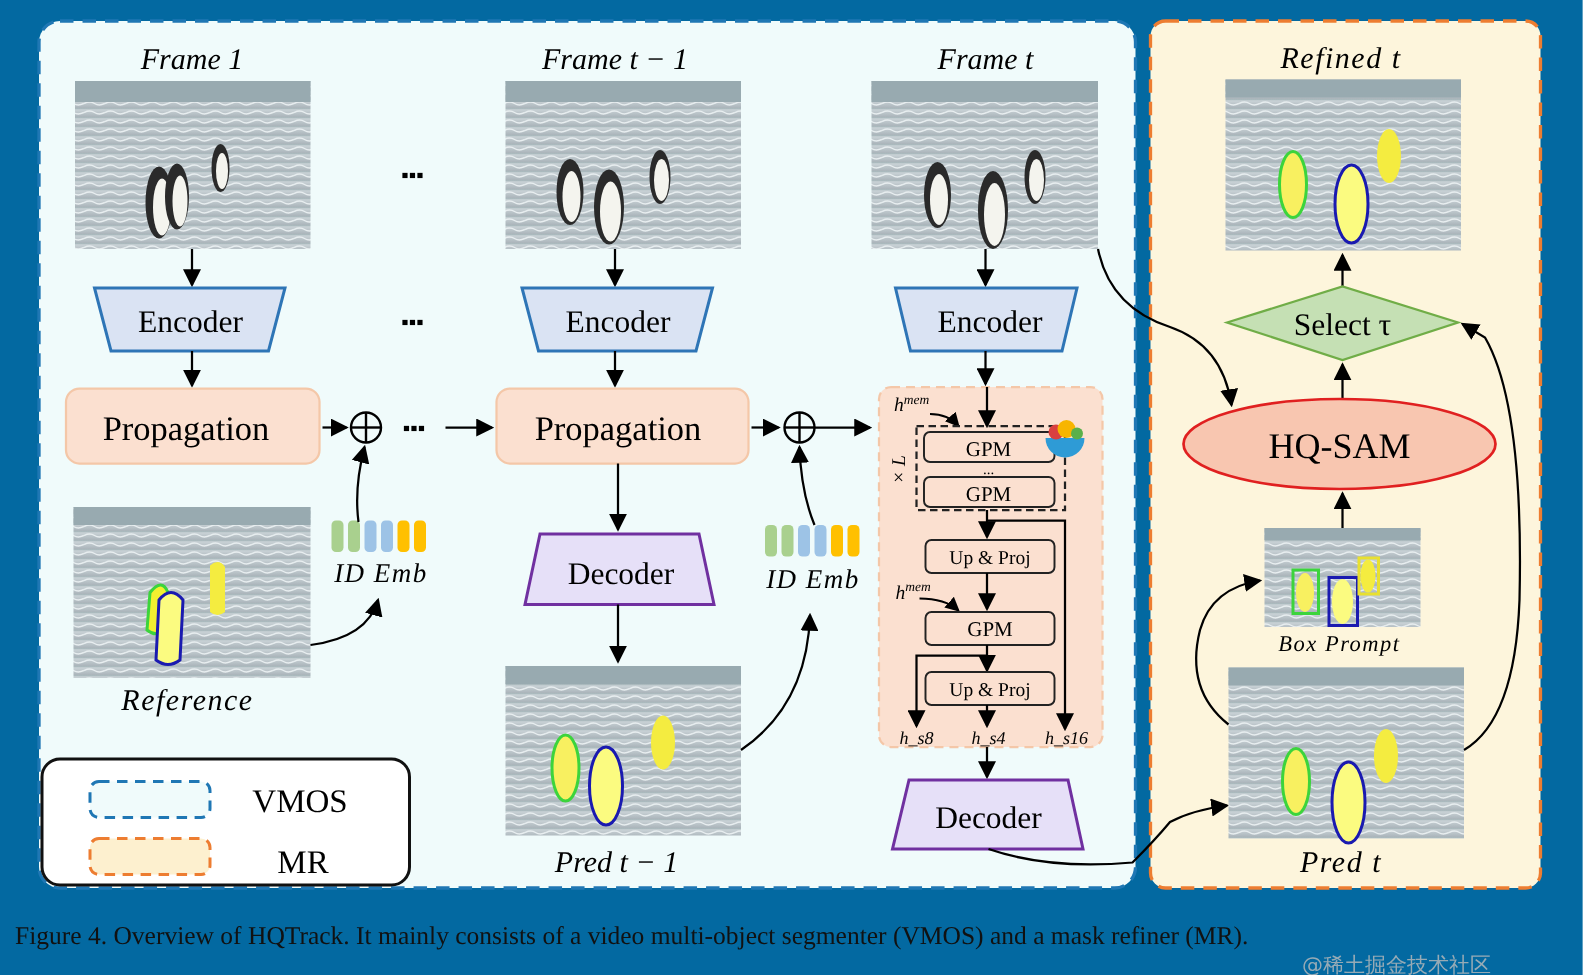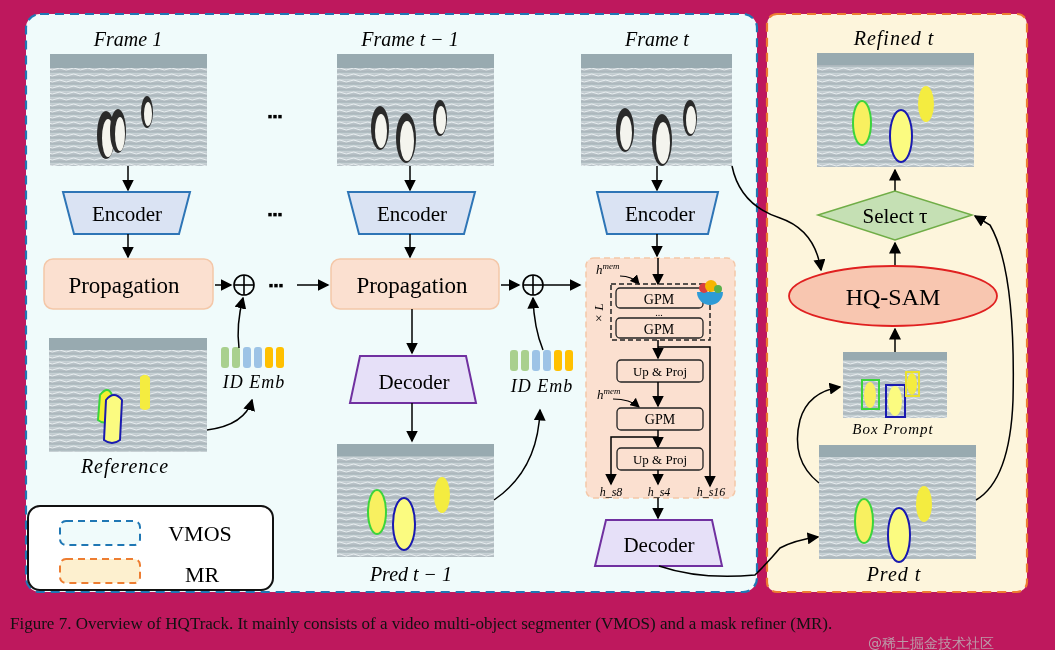--- a/index.html
+++ b/index.html
@@ -1,16 +1,16 @@
 <!DOCTYPE html>
 <html><head>
 <meta charset="utf-8">
 <style>
   body { margin:0; background:#ffffff; }
-  #canvas { position:relative; width:1055px; height:650px; overflow:hidden; background:#be185d; font-family:"Liberation Serif", serif; }
+  #canvas { position:relative; width:1055px; height:650px; overflow:hidden; background:#0369a1; font-family:"Liberation Serif", serif; }
   svg text { font-family:"Liberation Serif", serif; }
   .it { font-style:italic; }
   .caption { position:absolute; left:10px; top:614px; font-size:17px; color:#111; white-space:nowrap; }
   .watermark { position:absolute; left:868px; top:611px; font-size:14px; color:#bbb; font-family:"DejaVu Sans", sans-serif; opacity:0.8;margin-top:24px; }
 </style>
 </head>
 <body>
 
 <div id="canvas">
 <svg width="1055" height="610" viewBox="0 0 1055 610" xmlns="http://www.w3.org/2000/svg">
@@ -257,15 +257,15 @@
     <rect x="819" y="445" width="157" height="12" fill="#98aab0"></rect>
     <ellipse cx="864" cy="521" rx="9" ry="22" fill="#f8f060" stroke="#3cd43c" stroke-width="2"></ellipse>
     <ellipse cx="899" cy="535" rx="11" ry="27" fill="#fbfb80" stroke="#1a1ab0" stroke-width="2"></ellipse>
     <ellipse cx="924" cy="504" rx="8" ry="18" fill="#f4ec40"></ellipse>
   </g>
   <text class="it" x="894" y="581" font-size="20" text-anchor="middle" letter-spacing="1">Pred t</text>
   <path d="M819,483 Q790,460 800,420 Q808,392 840,387" fill="none" stroke="#000" stroke-width="1.5" marker-end="url(#ah)"></path>
   <path d="M976,500 Q1010,480 1013,400 Q1016,270 990,225 L975,216" fill="none" stroke="#000" stroke-width="1.5" marker-end="url(#ah)"></path>
 </svg>
 
-<div class="caption">Figure 7. Overview of HQTrack. It mainly consists of a video multi-object segmenter (VMOS) and a mask refiner (MR).</div>
+<div class="caption">Figure 4. Overview of HQTrack. It mainly consists of a video multi-object segmenter (VMOS) and a mask refiner (MR).</div>
 <div class="watermark">@稀土掘金技术社区</div>
 </div>
 
 </body></html>

